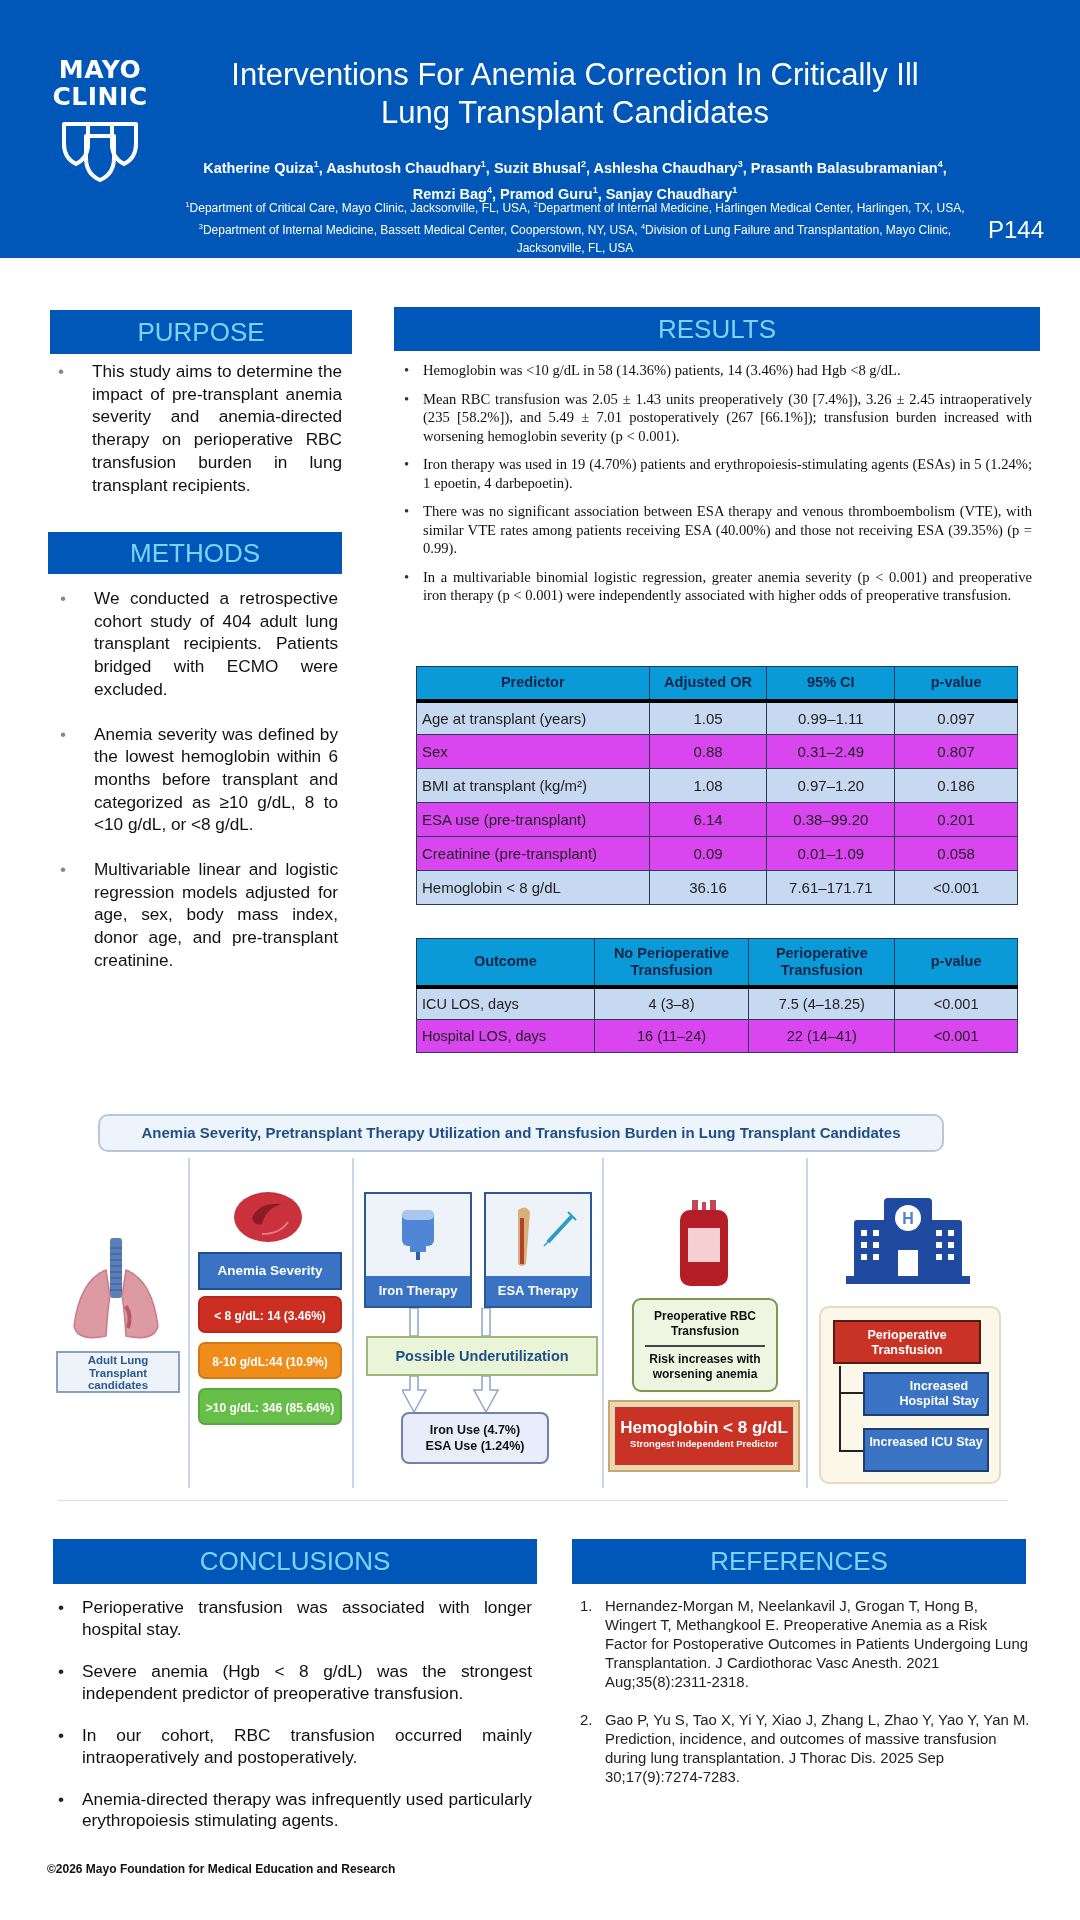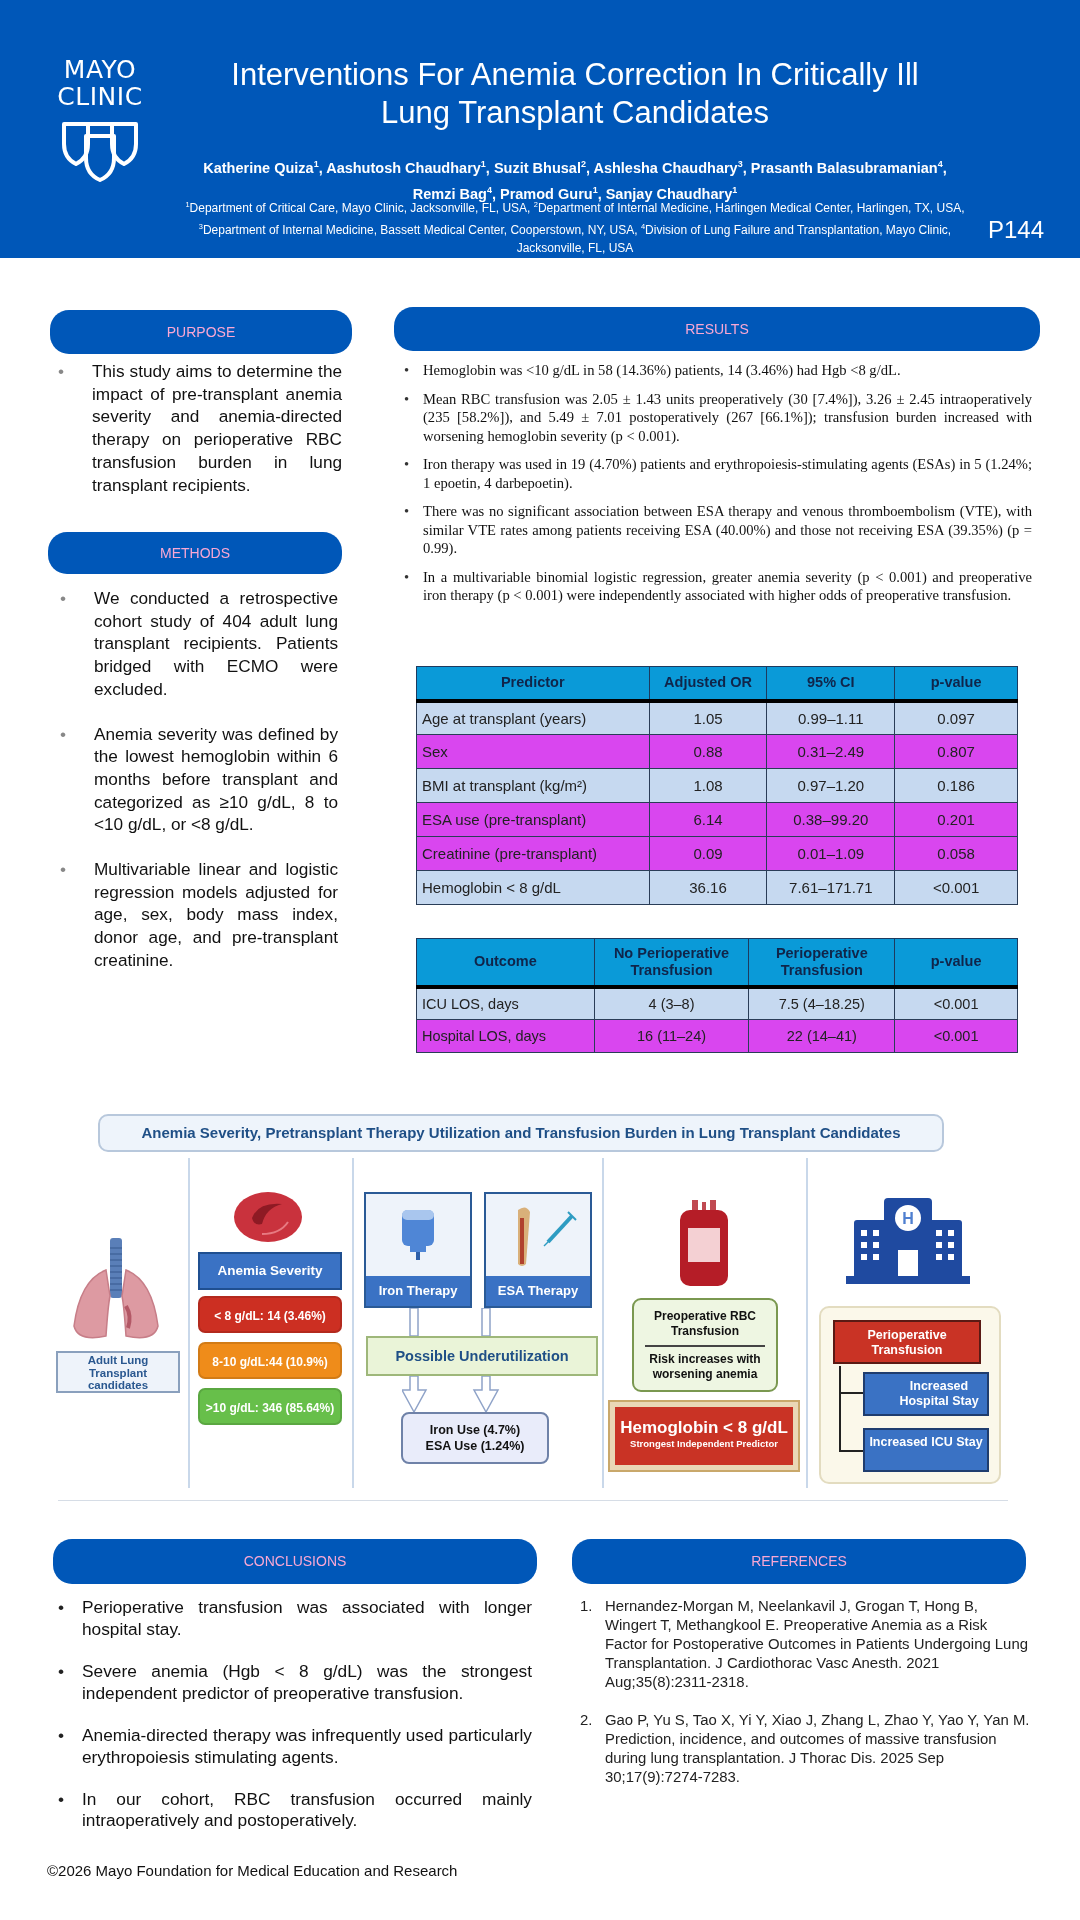--- a/index.html
+++ b/index.html
@@ -2,30 +2,30 @@
 <html><head>
 <meta charset="utf-8">
 <style>
   * { box-sizing: border-box; margin: 0; padding: 0; }
   html, body { width: 1080px; height: 1920px; background: #ffffff; overflow: hidden; }
   body { font-family: "Liberation Sans", sans-serif; color: #111; position: relative; }
 
   
   .header { position: absolute; left: 0; top: 0; width: 1080px; height: 258px; background: #0057b8; color: #fff; }
   .logo { position: absolute; left: 48px; top: 56px; width: 104px; text-align: center; }
-  .logo-text { font-family: "DejaVu Sans", sans-serif; font-weight: normal; font-size: 25px; line-height: 27px; letter-spacing: 0.5px; color: #fff; }
+  .logo-text { font-family: "DejaVu Sans", sans-serif; font-weight: bold; font-size: 25px; line-height: 27px; letter-spacing: 0.5px; color: #fff; }
   .logo svg { display: block; margin: 8px auto 0; }
   .title { position: absolute; left: 170px; width: 810px; top: 56px; text-align: center; font-size: 31px; line-height: 38px; color: #fff; }
   .authors { position: absolute; left: 180px; width: 790px; top: 153px; text-align: center; font-size: 14.5px; font-weight: bold; line-height: 22px; }
   .affil { position: absolute; left: 180px; width: 790px; top: 196px; text-align: center; font-size: 12px; line-height: 18.5px; }
   .poster-id { position: absolute; right: 36px; top: 216px; font-size: 24px; color: #fff; }
   sup { font-size: 0.62em; }
 
   
-  .sec-head { position: absolute; background: #0057b8; color: #f9a8d4; text-align: center; font-size: 14px; line-height: 44px; height: 44px; border-radius: 19px; }
+  .sec-head { position: absolute; background: #0057b8; color: #7dd3fc; text-align: center; font-size: 26px; line-height: 44px; height: 44px; }
 
   .bullets { position: absolute; list-style: none; }
   .bullets li { position: relative; padding-left: 40px; text-align: justify; }
   .bullets li::before { content: "•"; position: absolute; left: 6px; top: 0; color: #888; }
 
   .purpose-list { left: 52px; top: 360px; width: 290px; font-size: 17.2px; line-height: 22.7px; }
   .methods-list { left: 54px; top: 587px; width: 284px; font-size: 17.2px; line-height: 22.7px; }
   .methods-list li { margin-bottom: 22px; padding-left: 40px; }
 
   .results-list { left: 400px; top: 361px; width: 632px; font-size: 14.6px; line-height: 18.5px; }
@@ -72,21 +72,21 @@
   .peri-blue { position: absolute; left: 42px; width: 126px; height: 44px; background: #3a72c4; border: 2px solid #1f3d6e; color: #fff; font-weight: bold; font-size: 12.5px; text-align: center; line-height: 15px; padding-top: 5px; }
   .connector { position: absolute; background: #222; }
 
   
   .concl-list { left: 54px; top: 1597px; width: 478px; font-size: 17.3px; line-height: 21.7px; }
   .concl-list li { padding-left: 28px; margin-bottom: 20.5px; }
   .concl-list li::before { left: 4px; color: #222; }
   .refs { position: absolute; left: 580px; top: 1597px; width: 450px; font-size: 14.9px; line-height: 19px; color: #222; list-style: none; }
   .refs li { position: relative; padding-left: 25px; margin-bottom: 19px; }
   .refs .num { position: absolute; left: 0; top: 0; }
-  .copyright { position: absolute; left: 47px; top: 1862px; font-size: 15px; font-weight: normal; color: #111; }
+  .copyright { position: absolute; left: 47px; top: 1862px; font-size: 12px; font-weight: bold; color: #111; }
 </style>
 </head>
 <body>
 
 <div class="header">
   <div class="logo">
     <div class="logo-text">MAYO</div>
     <div class="logo-text">CLINIC</div>
     <svg width="80" height="66" viewBox="0 0 80 66">
       <g fill="none" stroke="#fff" stroke-width="4" stroke-linejoin="round">
@@ -345,22 +345,22 @@
     <div class="connector" style="left:18px; top:142px; width:24px; height:2px;"></div>
     <div class="peri-blue" style="top:64px;padding-left:26px;">Increased Hospital Stay</div>
     <div class="peri-blue" style="top:120px;">Increased ICU Stay</div>
   </div>
 </div>
 
 <div class="sec-head" style="left:53px; top:1539px; width:484px; height:45px; line-height:45px;">CONCLUSIONS</div>
 <ul class="bullets concl-list">
   <li>Perioperative transfusion was associated with longer hospital stay.</li>
   <li>Severe anemia (Hgb &lt; 8 g/dL) was the strongest independent predictor of preoperative transfusion.</li>
+  <li>In our cohort, RBC transfusion occurred mainly intraoperatively and postoperatively.</li>
   <li>Anemia-directed therapy was infrequently used particularly erythropoiesis stimulating agents.</li>
-  <li>In our cohort, RBC transfusion occurred mainly intraoperatively and postoperatively.</li>
 </ul>
 
 <div class="sec-head" style="left:572px; top:1539px; width:454px; height:45px; line-height:45px;">REFERENCES</div>
 <ol class="refs">
   <li><span class="num">1.</span><span>Hernandez-Morgan M, Neelankavil J, Grogan T, Hong B, Wingert T, Methangkool E. Preoperative Anemia as a Risk Factor for Postoperative Outcomes in Patients Undergoing Lung Transplantation. J Cardiothorac Vasc Anesth. 2021 Aug;35(8):2311-2318.</span></li>
   <li><span class="num">2.</span><span>Gao P, Yu S, Tao X, Yi Y, Xiao J, Zhang L, Zhao Y, Yao Y, Yan M. Prediction, incidence, and outcomes of massive transfusion during lung transplantation. J Thorac Dis. 2025 Sep 30;17(9):7274-7283.</span></li>
 </ol>
 
 <div class="copyright">©2026 Mayo Foundation for Medical Education and Research</div>
 

